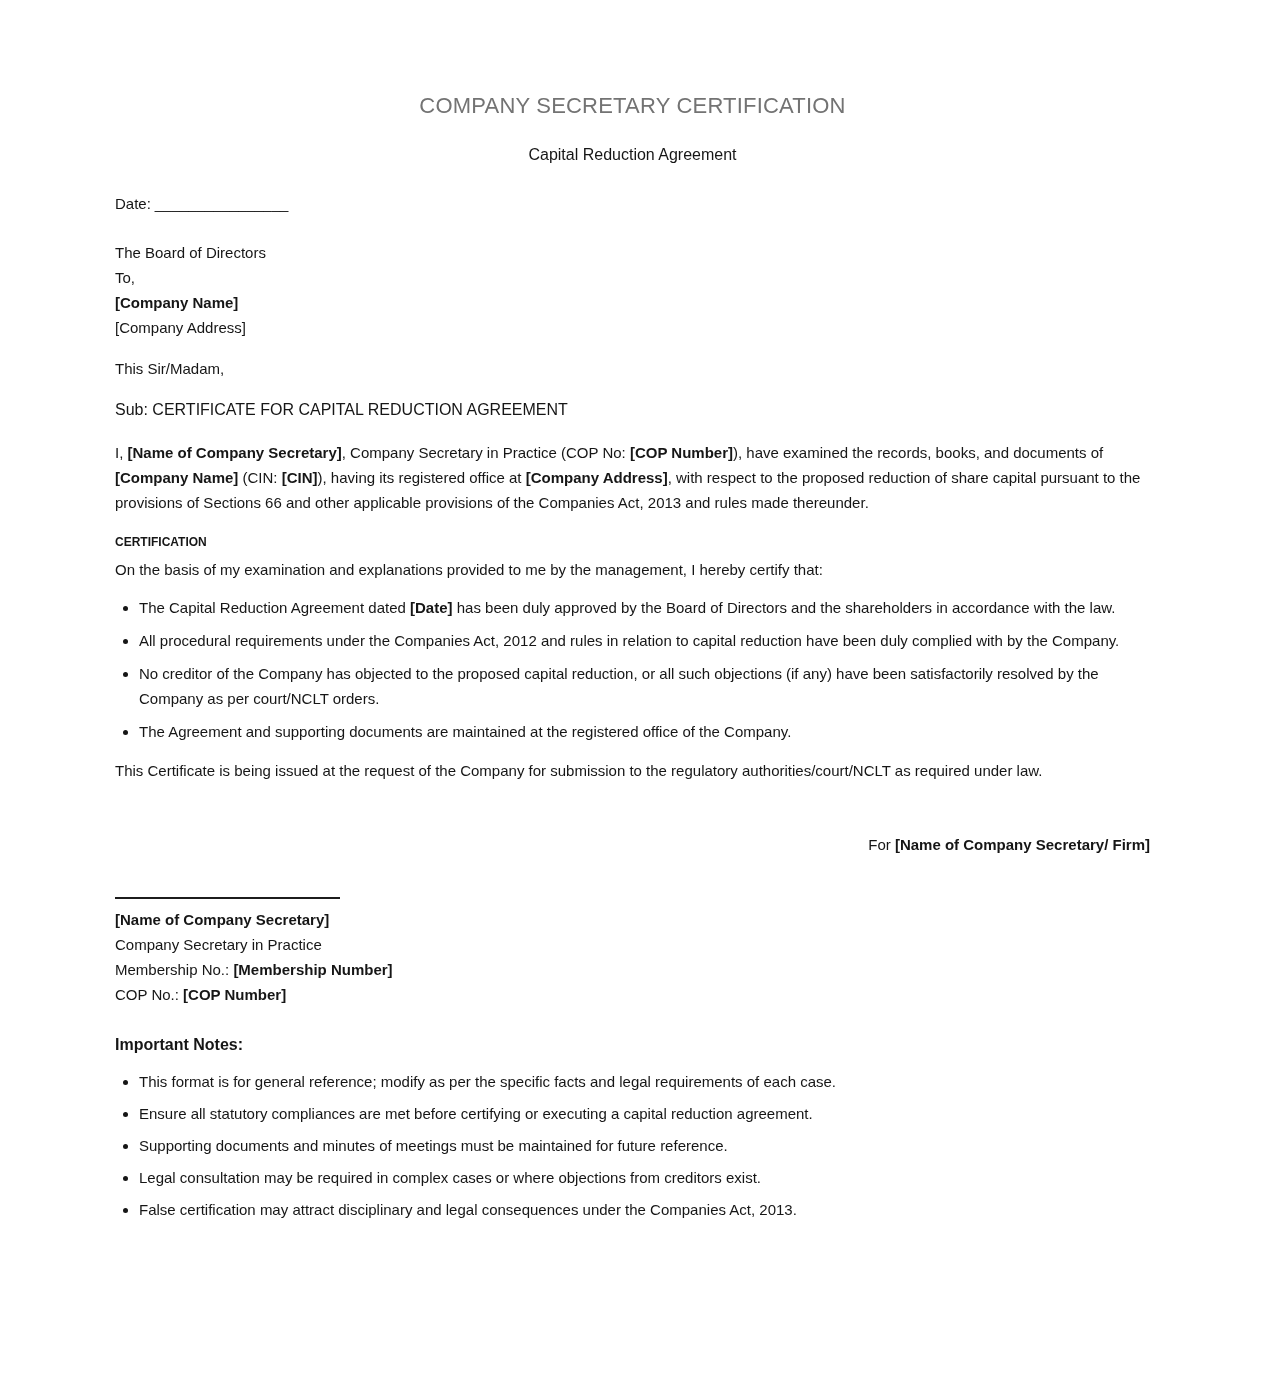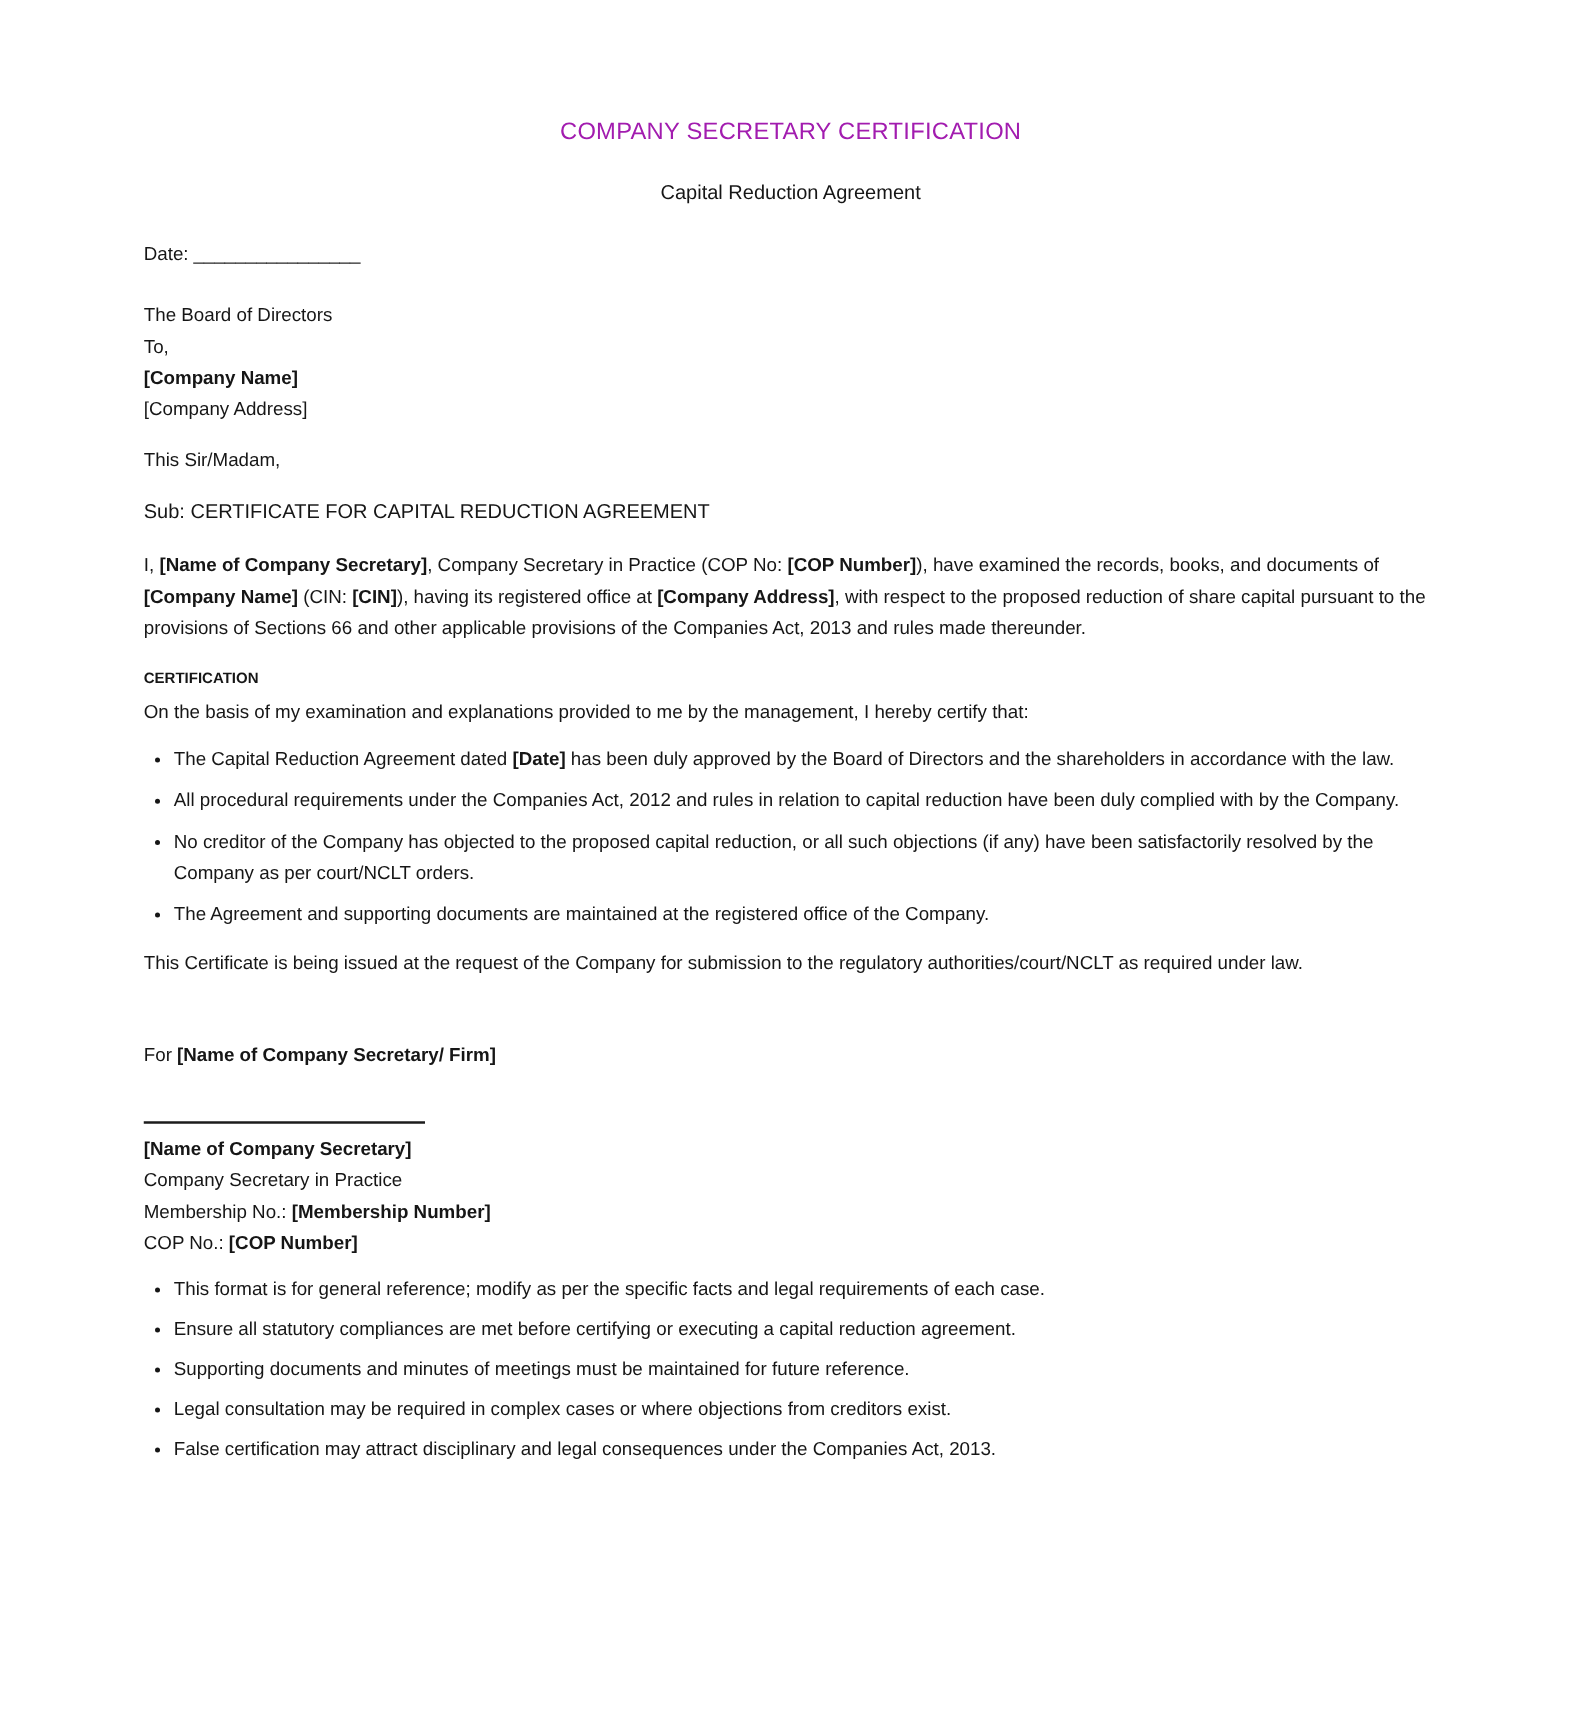--- a/index.html
+++ b/index.html
@@ -15,26 +15,26 @@
     padding: 93px 113px 40px 115px;
     background: #ffffff;
     font-family: "Liberation Sans", "DejaVu Sans", sans-serif;
     font-size: 15px;
     line-height: 25px;
     color: #161616;
     overflow: hidden;
   }
   .doc-title {
     margin: 0;
-    font-size: 19px;
+    font-size: 22px;
     font-weight: 400;
     line-height: 26px;
     text-align: center;
     letter-spacing: 0.2px;
-    color: #a21caf;
+    color: #737373;
   }
   .doc-subtitle {
     margin: 26px 0 0 0;
     font-size: 16px;
     font-weight: 400;
     line-height: 20px;
     text-align: center;
   }
   .date-line { margin-top: 26px; }
   .date-blank { margin-left: 4px; letter-spacing: 0; }
@@ -59,21 +59,21 @@
     padding-left: 24px;
     list-style: disc;
   }
   ul.doc-list li {
     margin: 0 0 8px 0;
     padding-left: 0;
   }
   ul.notes-list { margin-top: 12px; }
   ul.notes-list li { margin-bottom: 7px; }
   .closing { margin-top: 14px; }
-  .for-line { margin-top: 49px; }
+  .for-line { margin-top: 49px; text-align: right; }
   .sig-rule {
     margin-top: 40px;
     width: 225px;
     height: 0;
     border-bottom: 2px solid #1c1c1c;
   }
   .sig-block { margin-top: 8px; }
   .notes-heading {
     margin-top: 25px;
     font-size: 16px;
@@ -125,20 +125,21 @@
 
   <div class="sig-rule"></div>
 
   <div class="sig-block">
     <div class="bold-line">[Name of Company Secretary]</div>
     <div>Company Secretary in Practice</div>
     <div><span>Membership No.: </span><span class="b">[Membership Number]</span></div>
     <div><span>COP No.: </span><span class="b">[COP Number]</span></div>
   </div>
 
+  <div class="notes-heading">Important Notes:</div>
 
   <ul class="doc-list notes-list">
     <li>This format is for general reference; modify as per the specific facts and legal requirements of each case.</li>
     <li>Ensure all statutory compliances are met before certifying or executing a capital reduction agreement.</li>
     <li>Supporting documents and minutes of meetings must be maintained for future reference.</li>
     <li>Legal consultation may be required in complex cases or where objections from creditors exist.</li>
     <li>False certification may attract disciplinary and legal consequences under the Companies Act, 2013.</li>
   </ul>
 
 </div>

